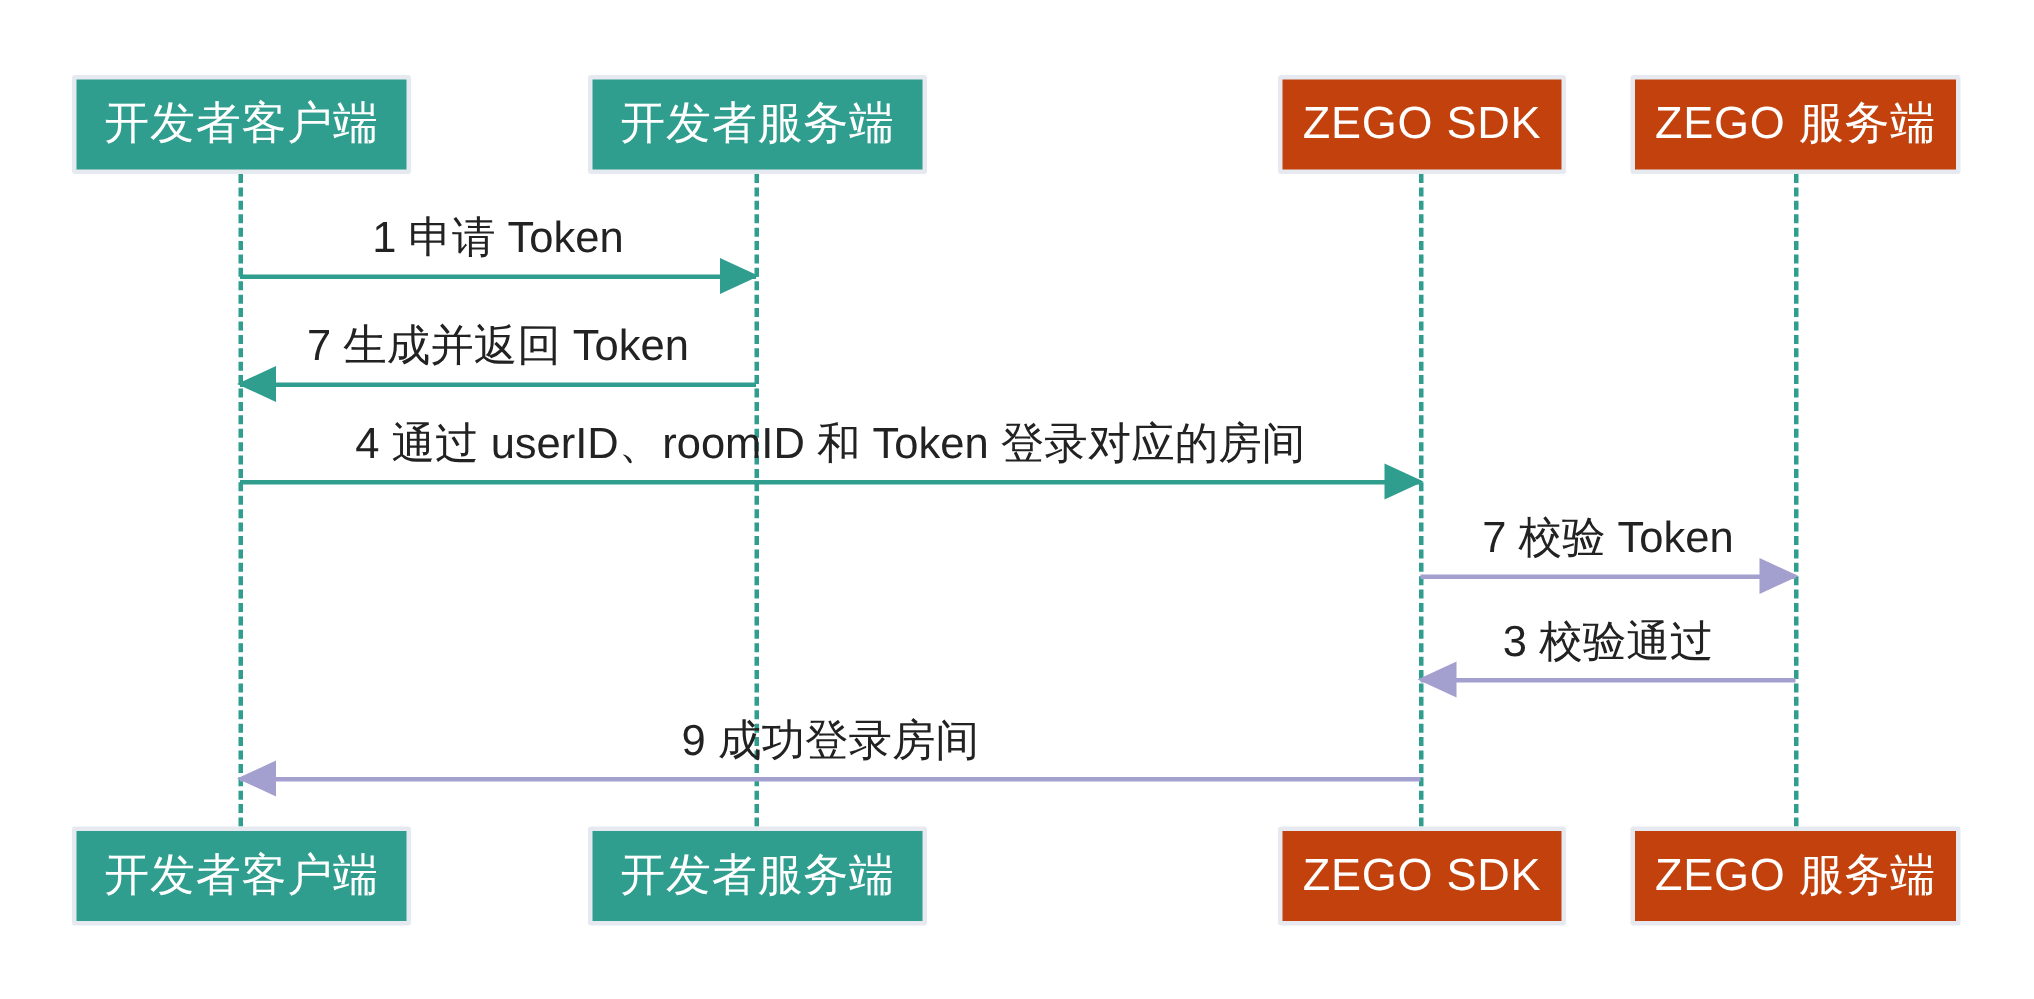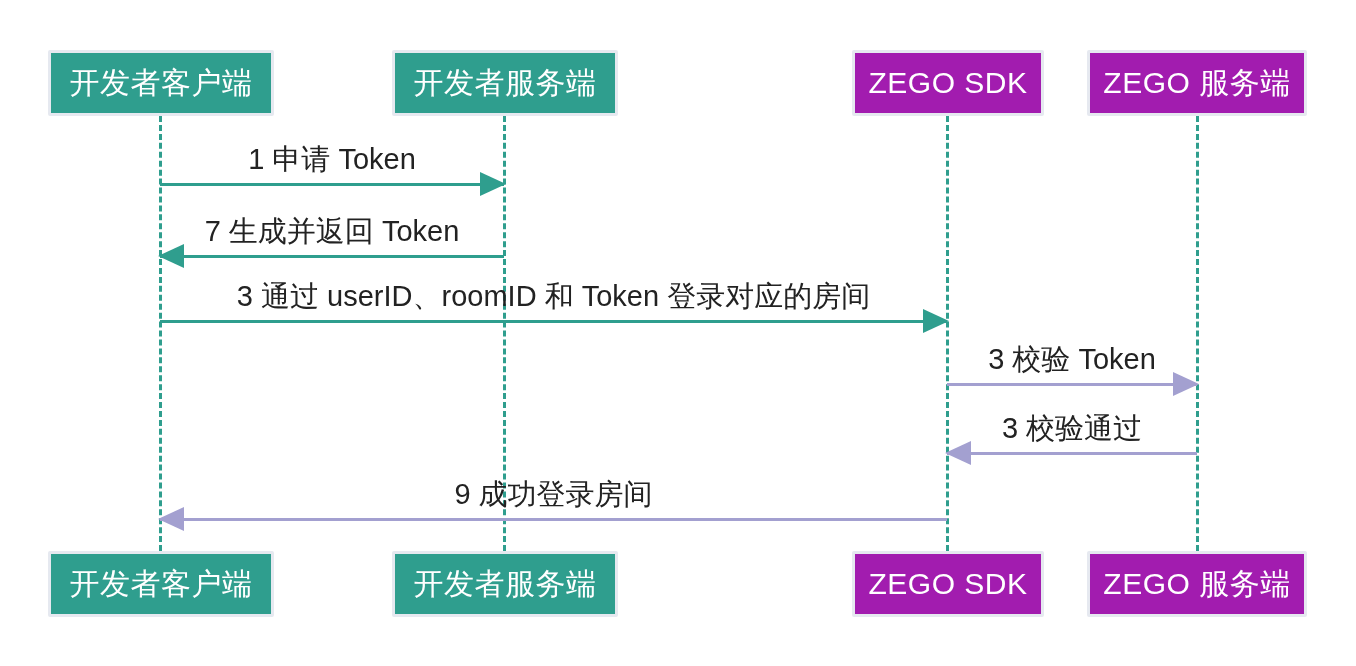--- a/index.html
+++ b/index.html
@@ -26,21 +26,21 @@
     justify-content: center;
     color: #ffffff;
     font-size: 30px;
     line-height: 1;
     letter-spacing: 0.5px;
     white-space: nowrap;
     border: 3px solid #e6e9f0;
     border-radius: 2px;
   }
   .actor-box.teal   { background: #2f9e8e; }
-  .actor-box.purple { background: #a21caf; }
+  .actor-box.purple { background: #c2410c; }
 
   
   .lifeline {
     position: absolute;
     width: 0;
     border-left-width: 3px;
     border-left-style: dashed;
   }
   .lifeline.teal   { border-left-color: #2f9e8e; }
   .lifeline.purple { border-left-color: #2f9e8e; }
@@ -116,26 +116,26 @@
         <div class="label">1 申请 Token</div>
       </div>
       <div class="msg teal to-left" style="left: 160px; width: 344px; top: 255px;">
         <div class="line"></div>
         <div class="head"></div>
         <div class="label">7 生成并返回 Token</div>
       </div>
       <div class="msg teal to-right" style="left: 160px; width: 787px; top: 320px;">
         <div class="line"></div>
         <div class="head"></div>
-        <div class="label">3 通过 userID、roomID 和 Token 登录对应的房间</div>
+        <div class="label">4 通过 userID、roomID 和 Token 登录对应的房间</div>
       </div>
       <div class="msg purple to-right" style="left: 947px; width: 250px; top: 383px;">
         <div class="line"></div>
         <div class="head"></div>
-        <div class="label">3 校验 Token</div>
+        <div class="label">7 校验 Token</div>
       </div>
       <div class="msg purple to-left" style="left: 947px; width: 250px; top: 452px;">
         <div class="line"></div>
         <div class="head"></div>
         <div class="label">3 校验通过</div>
       </div>
       <div class="msg purple to-left" style="left: 160px; width: 787px; top: 518px;">
         <div class="line"></div>
         <div class="head"></div>
         <div class="label">9 成功登录房间</div>

